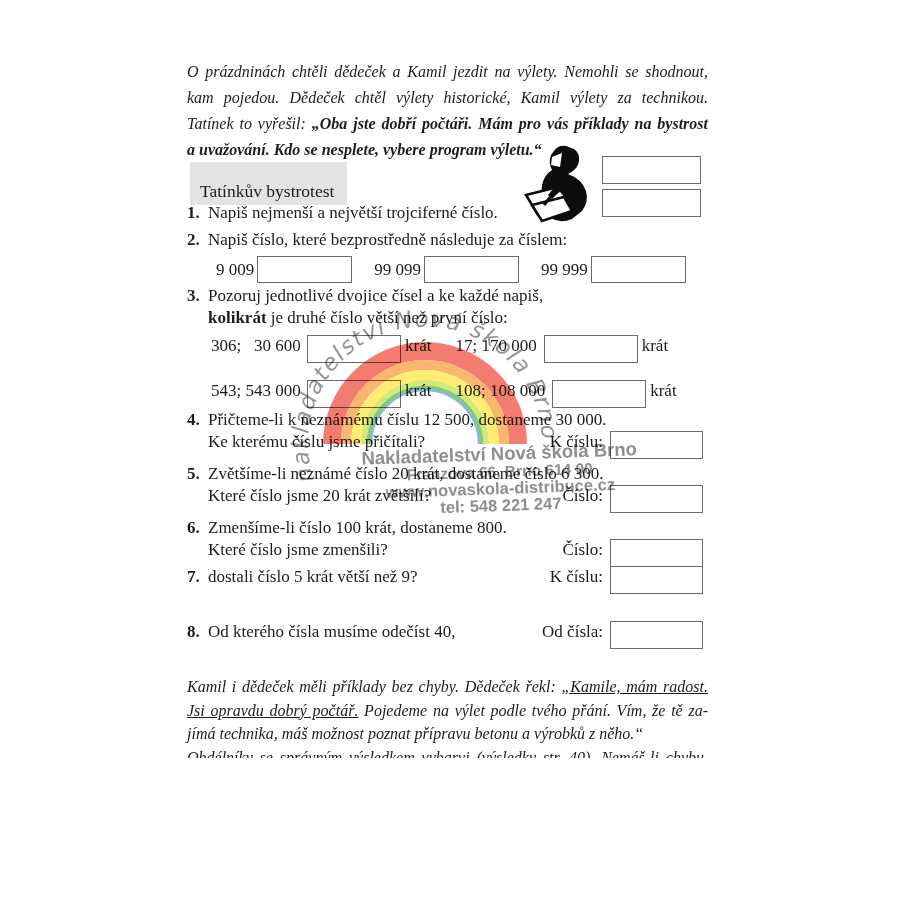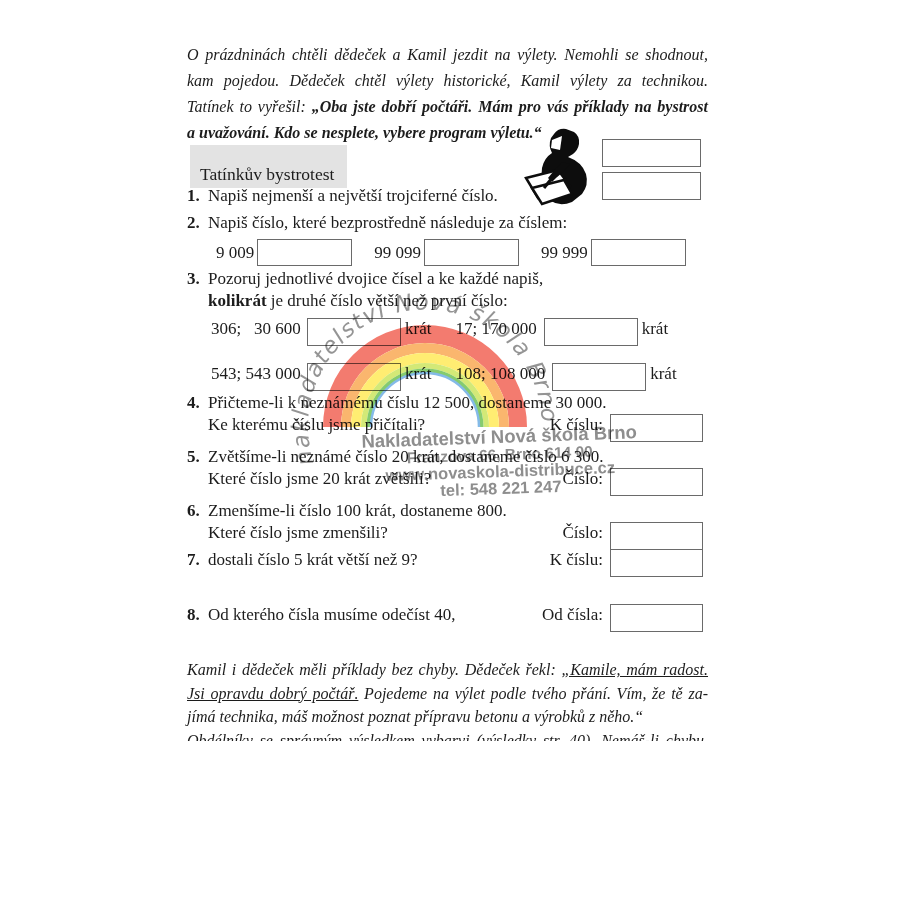--- a/index.html
+++ b/index.html
@@ -1,17 +1,17 @@
 <!DOCTYPE html>
 <html><head>
 <meta charset="utf-8">
 <style>
   html,body{margin:0;padding:0;background:#fff;}
   .page{position:relative;width:900px;height:741px;background:#ffffff;
-        font-family:"Liberation Serif",serif;color:#1c1c1c;overflow:hidden;}
+        font-family:"Liberation Serif",serif;color:#1c1c1c;overflow:hidden;margin-top:17px;}
 
   
   .para{position:absolute;left:187px;width:521px;font-style:italic;font-size:16px;line-height:26px;}
   .para .jline{text-align:justify;text-align-last:justify;}
   .para .lline{text-align:left;}
   .b{font-weight:bold;}
   .u{text-decoration:underline;}
 
   
   .titlebox{position:absolute;left:190px;top:145px;background:#e3e3e3;

